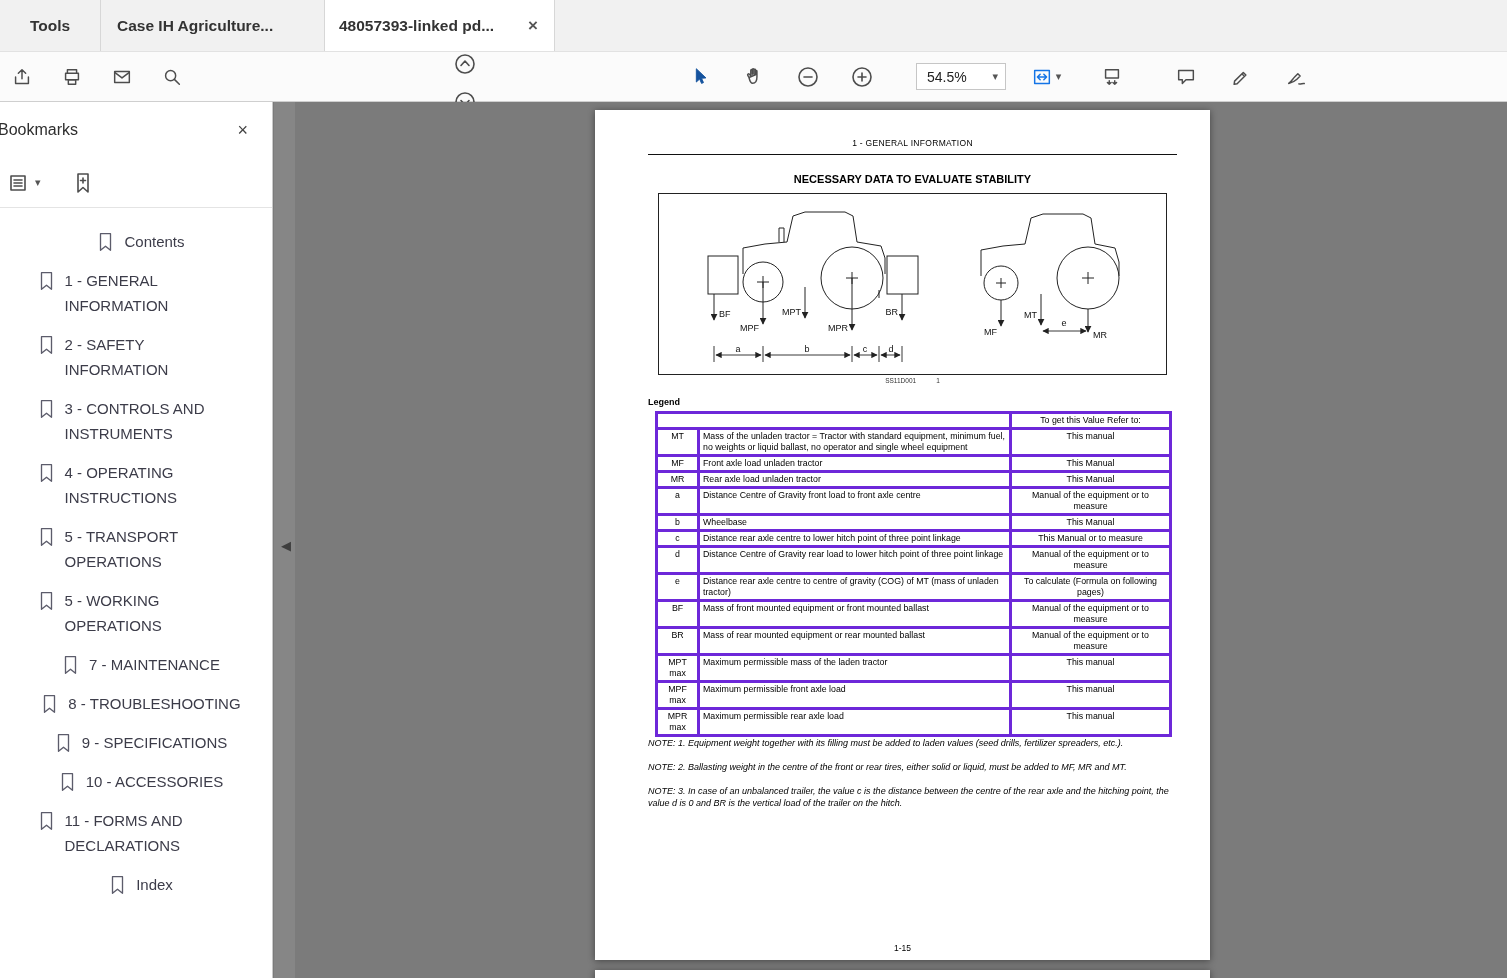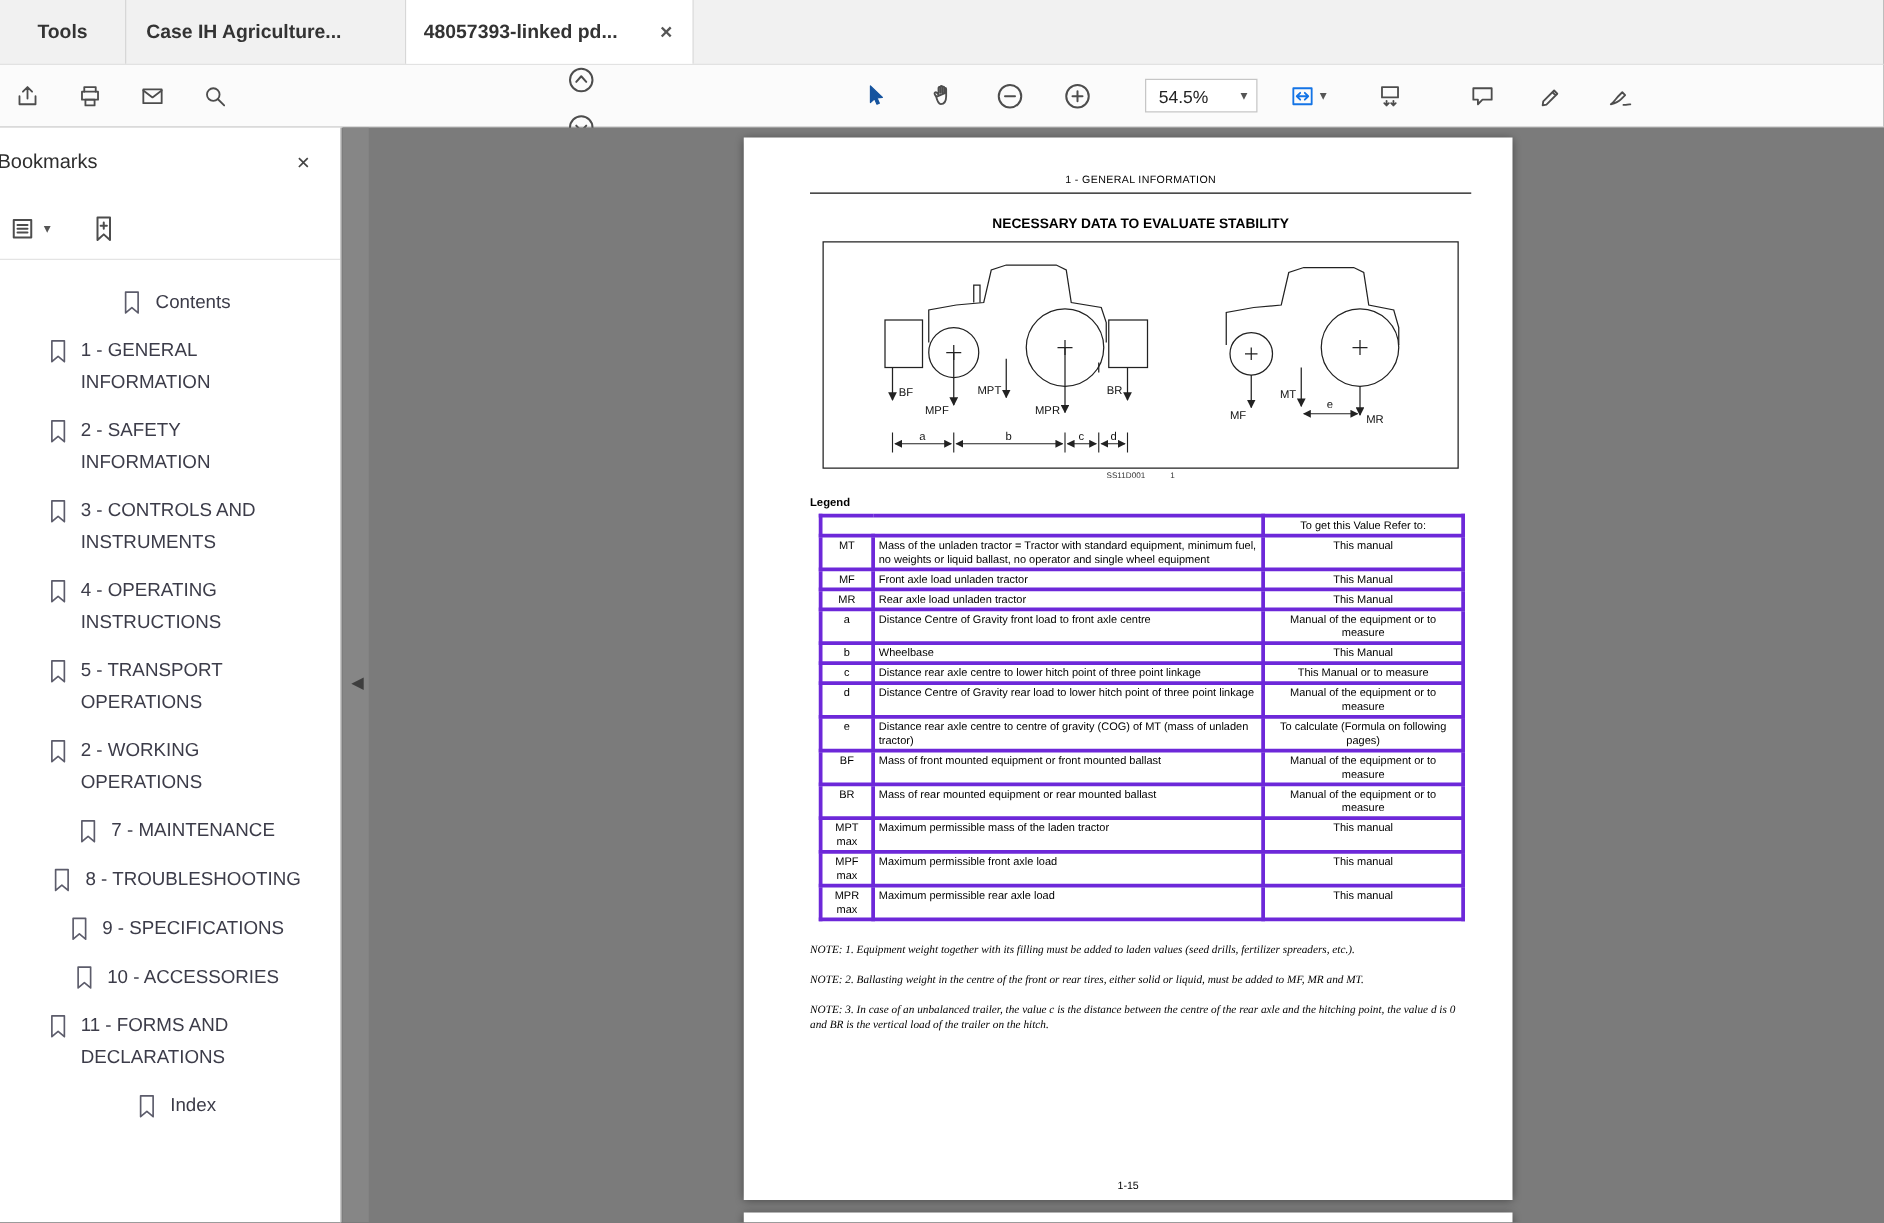--- a/index.html
+++ b/index.html
@@ -71,21 +71,21 @@
   .figure-caption { margin-left:10px; width:509px; text-align:center; font-size:6.5px; color:#333;
                     margin-top:2px; }
   .figure-caption .fig-num { margin-left:20px; }
   .legend-label { margin-top:13px; font-weight:bold; font-size:9px; }
   .legend-table { margin-top:4px; margin-left:7px; border-collapse:collapse; font-size:8.8px;
                   line-height:1.25; color:#000; }
   .legend-table td { border:3px solid #6d28d9; padding:1px 3px; vertical-align:top; }
   .lt-sym { width:42px; text-align:center; }
   .lt-desc { width:312px; }
   .lt-ref { width:160px; text-align:center; }
-  .notes { margin-top:16px; font-style:italic; font-size:9px; line-height:1.35;font-family:Liberation Serif, serif; }
+  .notes { margin-top:0; font-style:italic; font-size:9px; line-height:1.35; }
   .note { margin-bottom:12px; }
   .page-num { position:absolute; bottom:7px; left:0; right:0; text-align:center; font-size:8.5px; }
 
   .fig-svg text { font-family:"Liberation Sans",sans-serif; font-size:9px; fill:#111; }
 </style>
 </head>
 <body>
 
 <div class="tabbar">
   <div class="tab tab-tools">
@@ -265,21 +265,21 @@
       <div class="bm-item" style="">
       <svg class="bm-icon" width="17" height="20" viewBox="0 0 20 24">
           <path d="M4 2 h12 v20 l-6 -5 -6 5 z" fill="none" stroke="#5c5c6b" stroke-width="1.6" stroke-linejoin="round"></path>
         </svg>
       <span class="bm-label">5 - TRANSPORT OPERATIONS</span>
     </div>
       <div class="bm-item" style="">
       <svg class="bm-icon" width="17" height="20" viewBox="0 0 20 24">
           <path d="M4 2 h12 v20 l-6 -5 -6 5 z" fill="none" stroke="#5c5c6b" stroke-width="1.6" stroke-linejoin="round"></path>
         </svg>
-      <span class="bm-label">2 - WORKING OPERATIONS</span>
+      <span class="bm-label">5 - WORKING OPERATIONS</span>
     </div>
       <div class="bm-item" style="">
       <svg class="bm-icon" width="17" height="20" viewBox="0 0 20 24">
           <path d="M4 2 h12 v20 l-6 -5 -6 5 z" fill="none" stroke="#5c5c6b" stroke-width="1.6" stroke-linejoin="round"></path>
         </svg>
       <span class="bm-label">7 - MAINTENANCE</span>
     </div>
       <div class="bm-item" style="">
       <svg class="bm-icon" width="17" height="20" viewBox="0 0 20 24">
           <path d="M4 2 h12 v20 l-6 -5 -6 5 z" fill="none" stroke="#5c5c6b" stroke-width="1.6" stroke-linejoin="round"></path>

